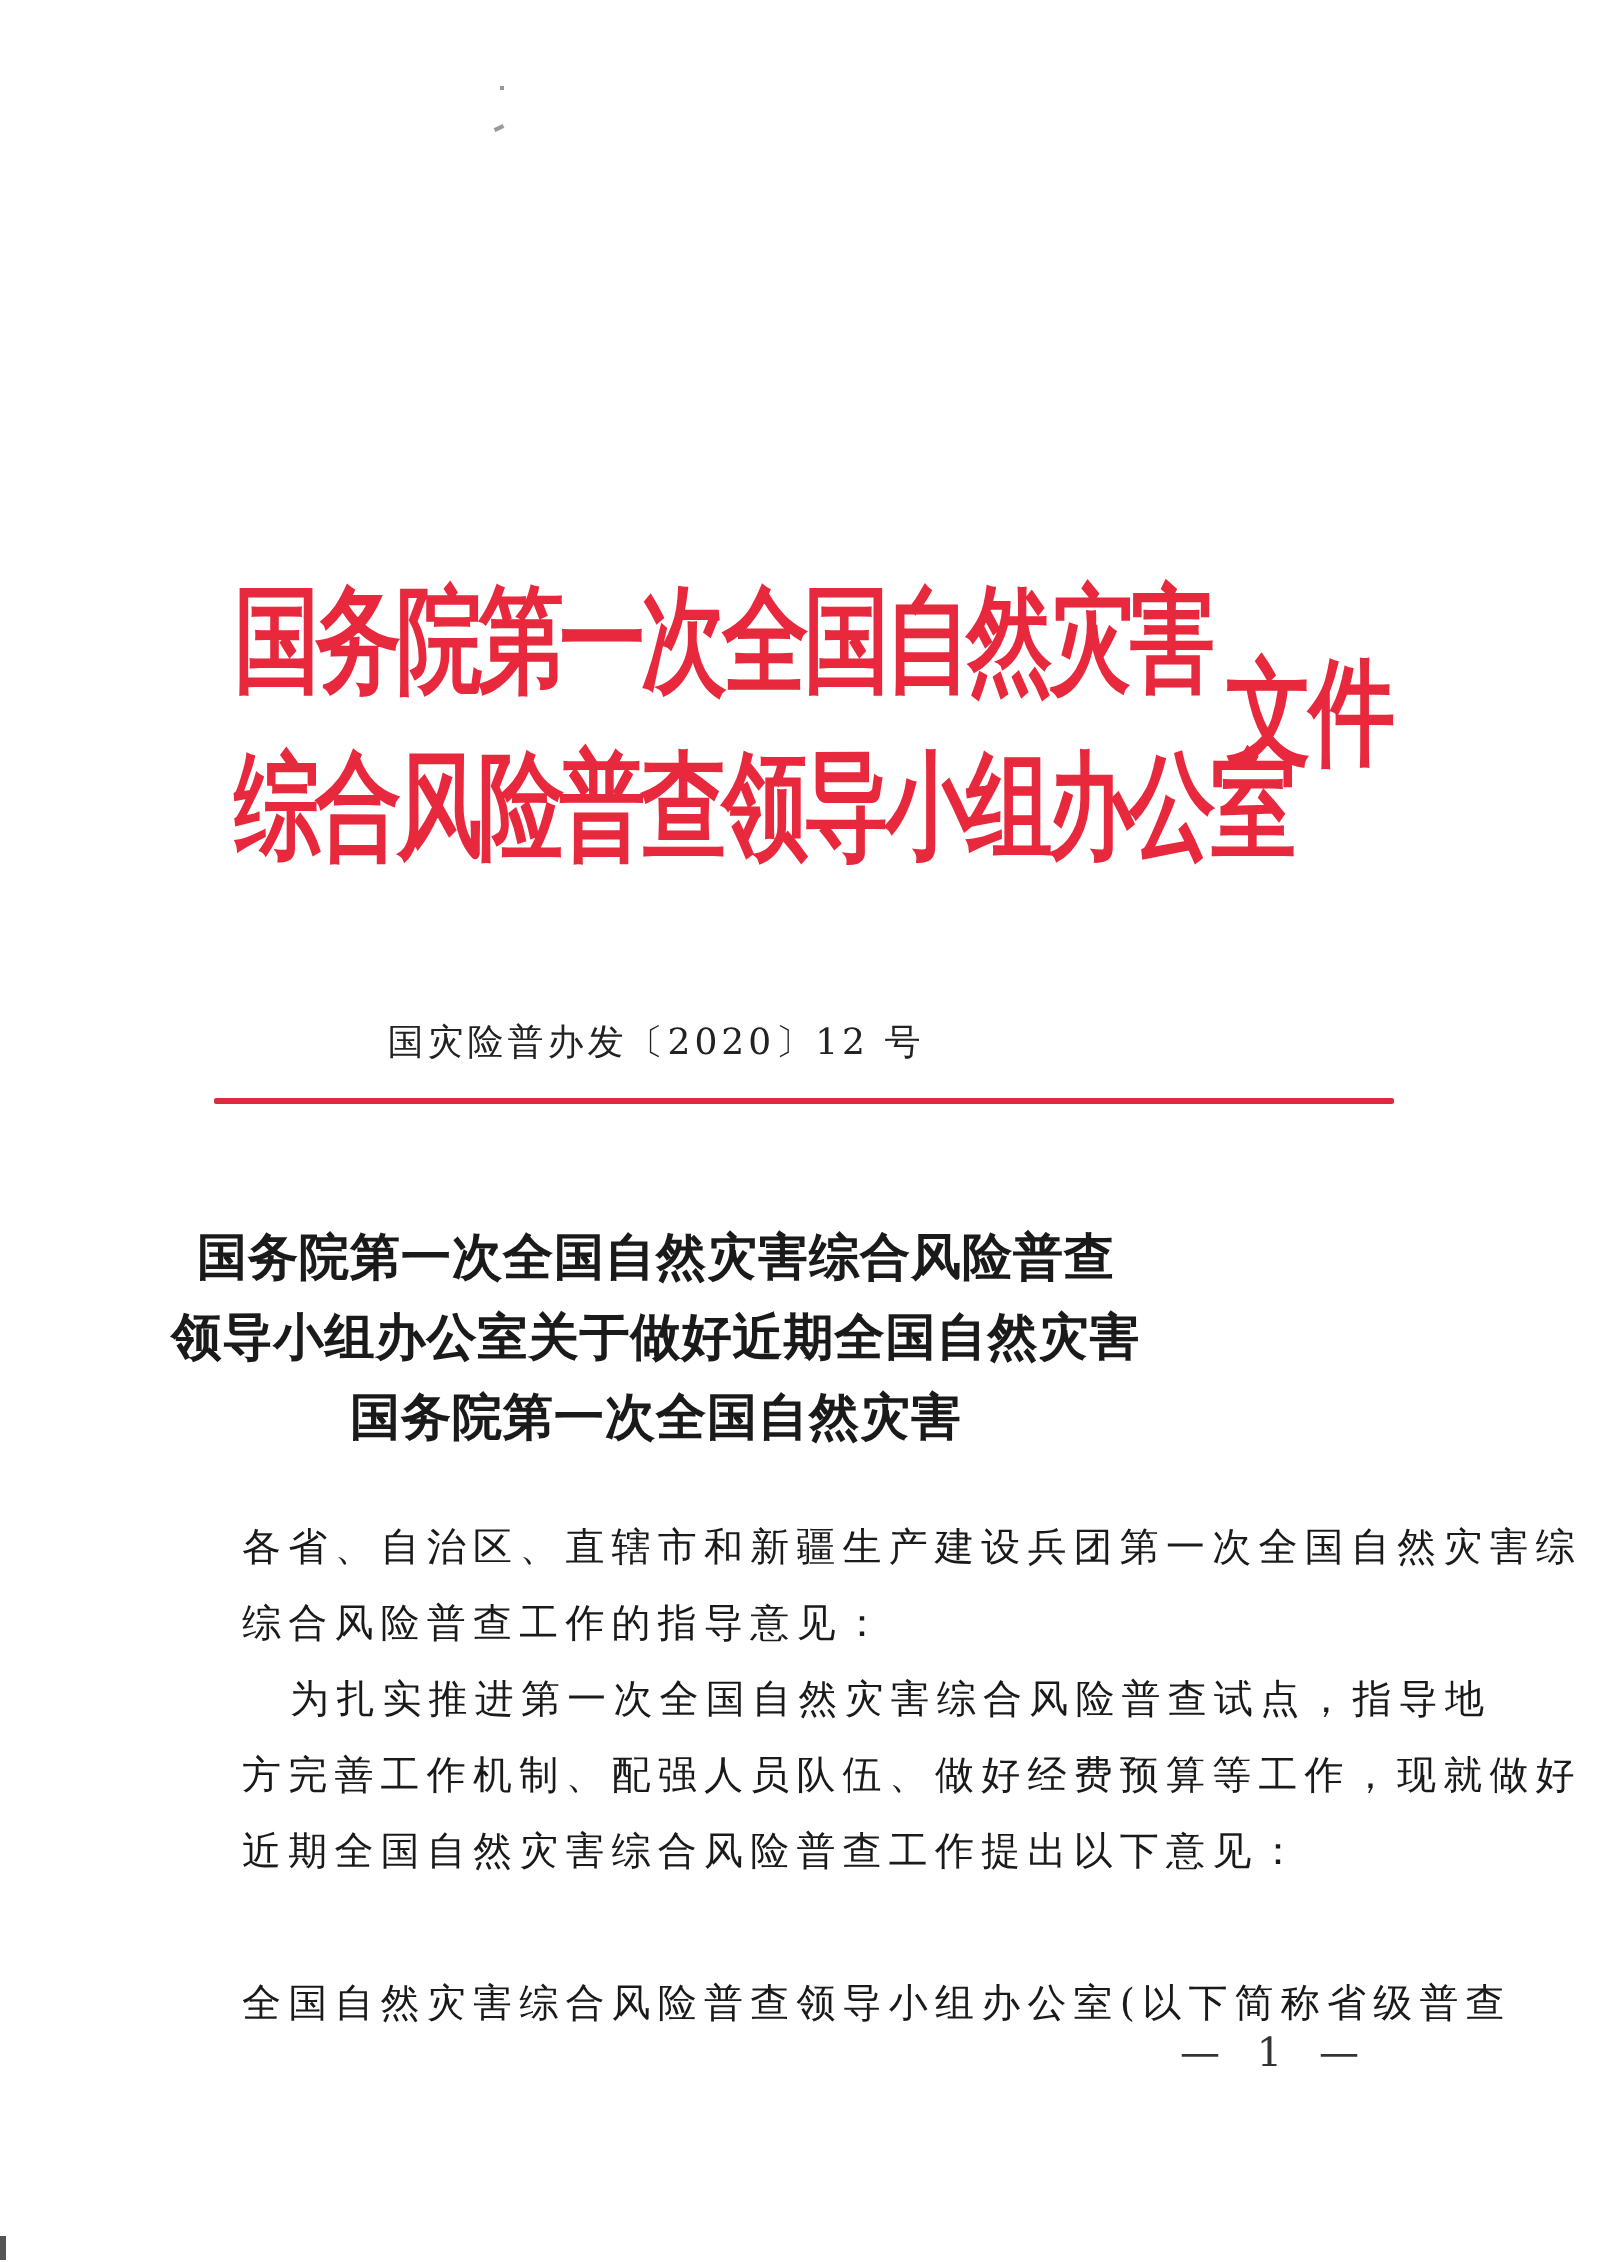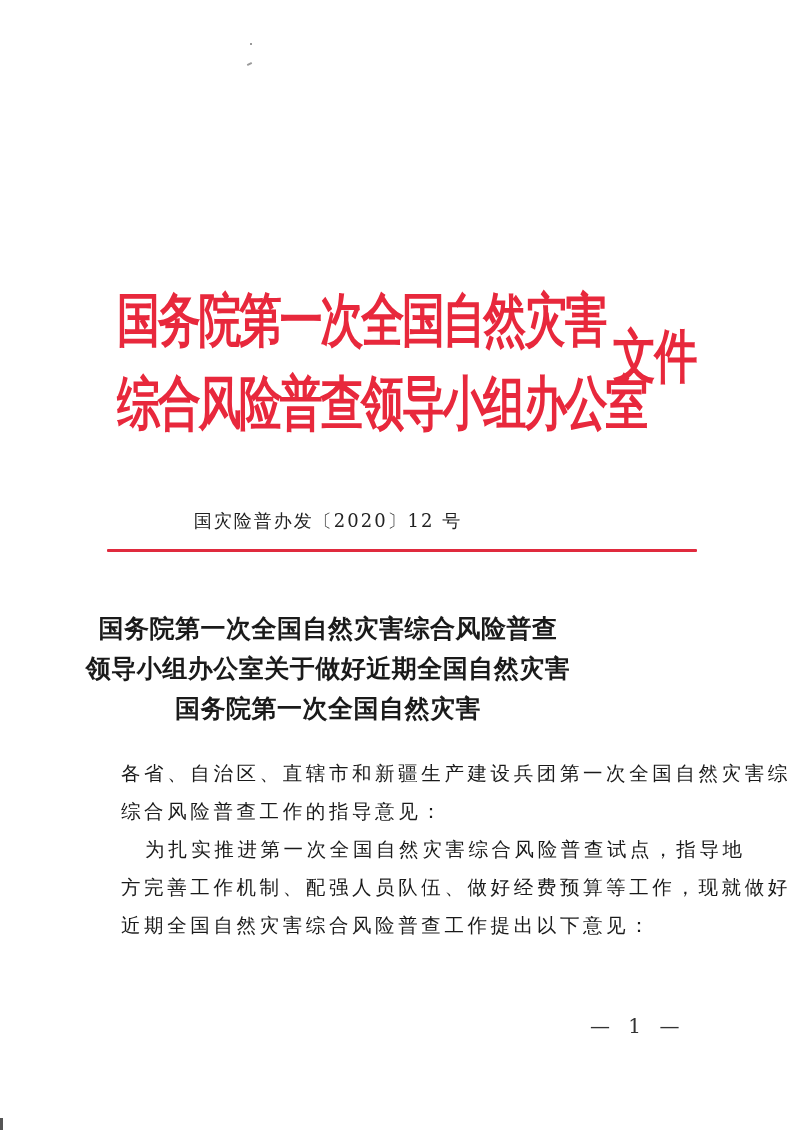--- a/index.html
+++ b/index.html
@@ -44,16 +44,17 @@
 
   <div class="title t1">国务院第一次全国自然灾害综合风险普查</div>
   <div class="title t2">领导小组办公室关于做好近期全国自然灾害</div>
   <div class="title t3">国务院第一次全国自然灾害</div>
 
   <div class="body-line" style="top:760px;">各省、自治区、直辖市和新疆生产建设兵团第一次全国自然灾害综</div>
   <div class="body-line" style="top:798px;">综合风险普查工作的指导意见：</div>
   <div class="body-line" style="top:874px;">方完善工作机制、配强人员队伍、做好经费预算等工作，现就做好</div>
   <div class="body-line indent" style="top:836px;">为扎实推进第一次全国自然灾害综合风险普查试点，指导地</div>
   <div class="body-line" style="top:912px;">近期全国自然灾害综合风险普查工作提出以下意见：</div>
+  <div class="body-line" style="top:988px;">全国自然灾害综合风险普查领导小组办公室(以下简称省级普查</div>
 
   <div class="pagenum">— 1 —</div>
   <div class="leftmark"></div>
 </div>
 
 </body></html>

